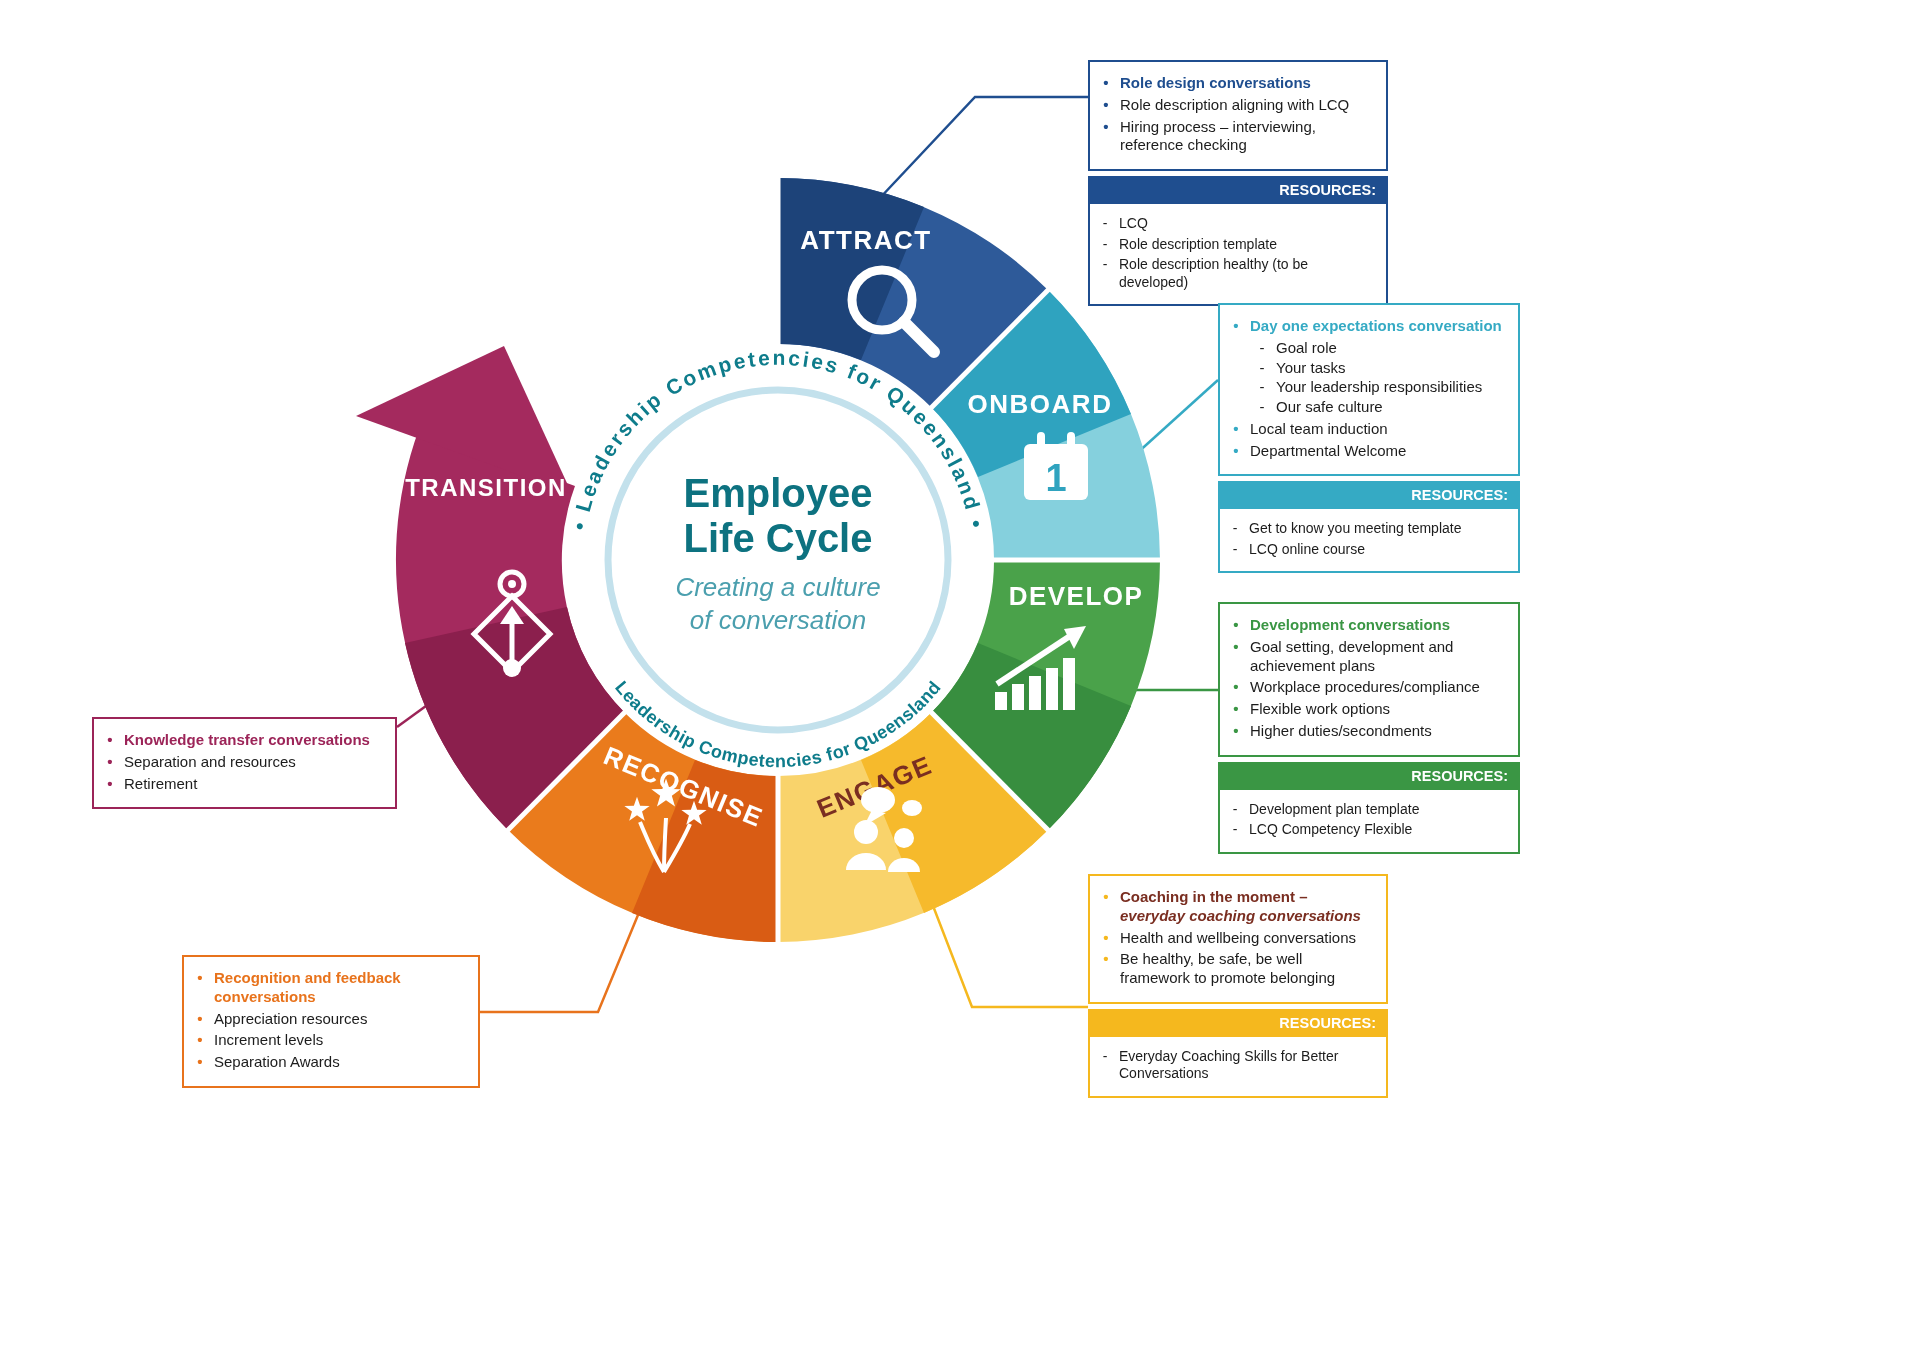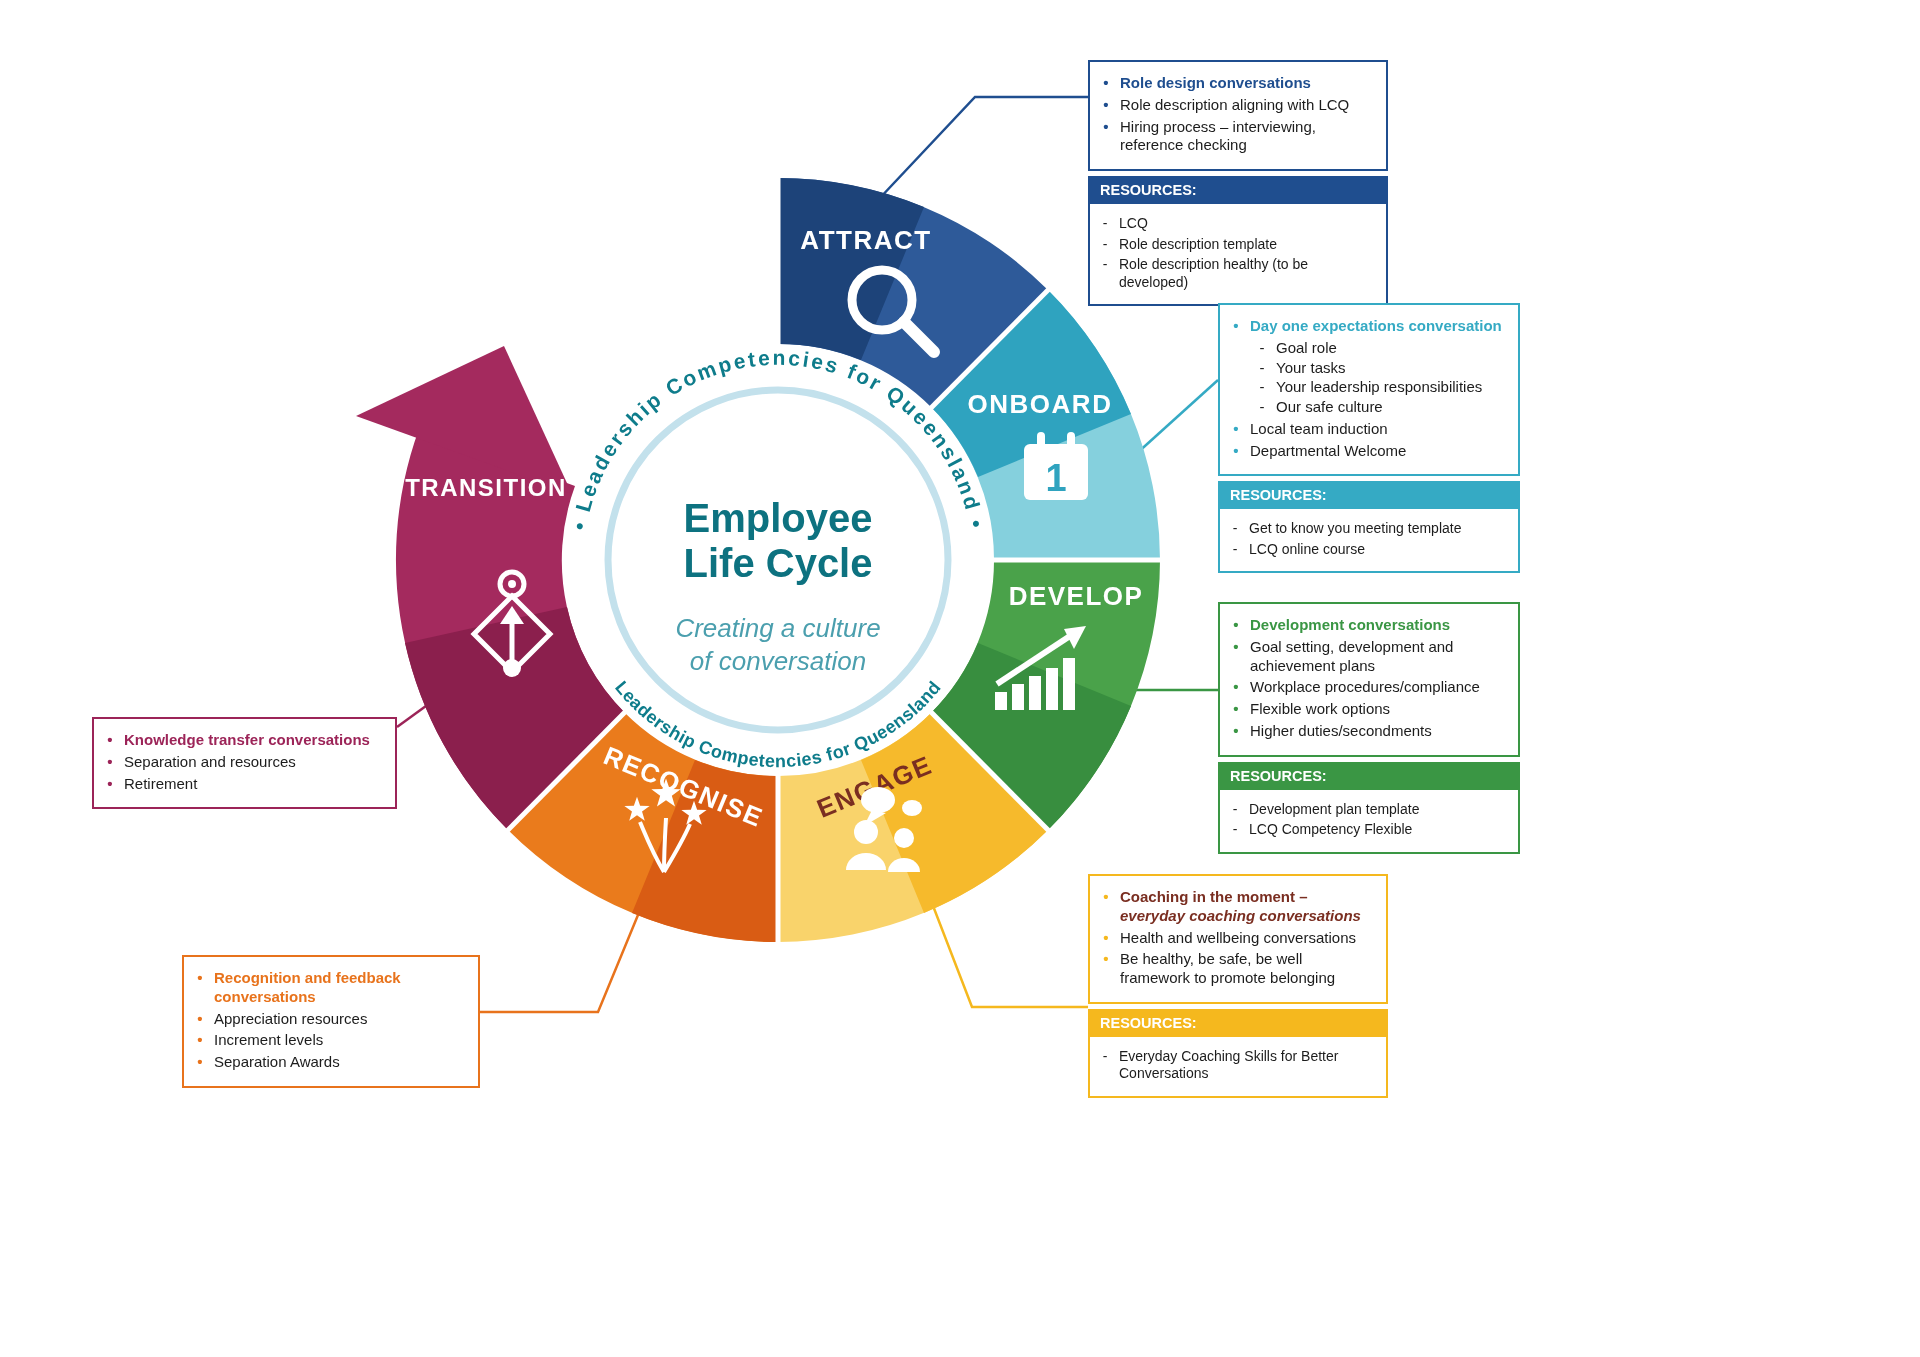--- a/index.html
+++ b/index.html
@@ -6,34 +6,34 @@
   body{width:1920px;height:1357px;position:relative;overflow:hidden;
        font-family:"Liberation Sans",sans-serif;color:#1c1c1c;}
   svg.wheel{position:absolute;left:0;top:0;font-family:"Liberation Sans",sans-serif;}
   .conn{fill:none;stroke-width:2.5px;}
   .seg-label{font-weight:bold;font-size:26px;letter-spacing:1.5px;text-anchor:middle;}
   .seg-label.small{font-size:24px;}
   .ring-text{font-weight:bold;font-size:21px;letter-spacing:2.5px;}
   .ring-text-b{font-weight:bold;font-size:18px;letter-spacing:0.4px;}
   .cal-num{font-weight:bold;font-size:38px;}
 
-  .center-box{position:absolute;left:663px;top:496px;width:230px;text-align:center;}
+  .center-box{position:absolute;left:663px;top:471px;width:230px;text-align:center;}
   .center-title{font-size:40px;font-weight:bold;line-height:1.13;color:var(--tc,#0d7280);}
-  .center-sub{margin-top:26px;font-size:26px;font-style:italic;line-height:1.25;color:var(--sc,#4b9fae);}
+  .center-sub{margin-top:10px;font-size:26px;font-style:italic;line-height:1.25;color:var(--sc,#4b9fae);}
 
   .callout{position:absolute;font-size:15px;line-height:1.25;}
   .callout .main{background:#fff;border:2px solid var(--c);padding:9px 12px 11px 10px;}
   .row{display:flex;gap:8px;margin:3px 0;}
   .row .mk{flex:none;width:12px;text-align:center;color:var(--c);font-weight:bold;}
   .row.sub{margin-left:26px;margin-top:1px;margin-bottom:1px;}
   .row.sub .mk,.res-row .mk{color:#222;font-weight:normal;}
   .row .head{font-weight:bold;color:var(--hc,var(--c));}
   .row .head em{}
   .res-head{margin-top:5px;background:var(--c);color:#fff;font-weight:bold;
-            font-size:14.5px;padding:5px 12px;}
+            font-size:14.5px;padding:5px 12px;text-align:right;}
   .res-body{background:#fff;border:2px solid var(--c);border-top:none;padding:8px 12px 10px 10px;font-size:14px;}
   .res-row{display:flex;gap:9px;margin:3px 0;}
   .res-row .mk{flex:none;width:10px;text-align:center;}
 
   #co-attract{left:1088px;top:60px;width:300px;}
   #co-onboard{left:1218px;top:303px;width:302px;}
   #co-develop{left:1218px;top:602px;width:302px;}
   #co-engage{left:1088px;top:874px;width:300px;}
   #co-recognise{left:182px;top:955px;width:298px;}
   #co-transition{left:92px;top:717px;width:305px;}

